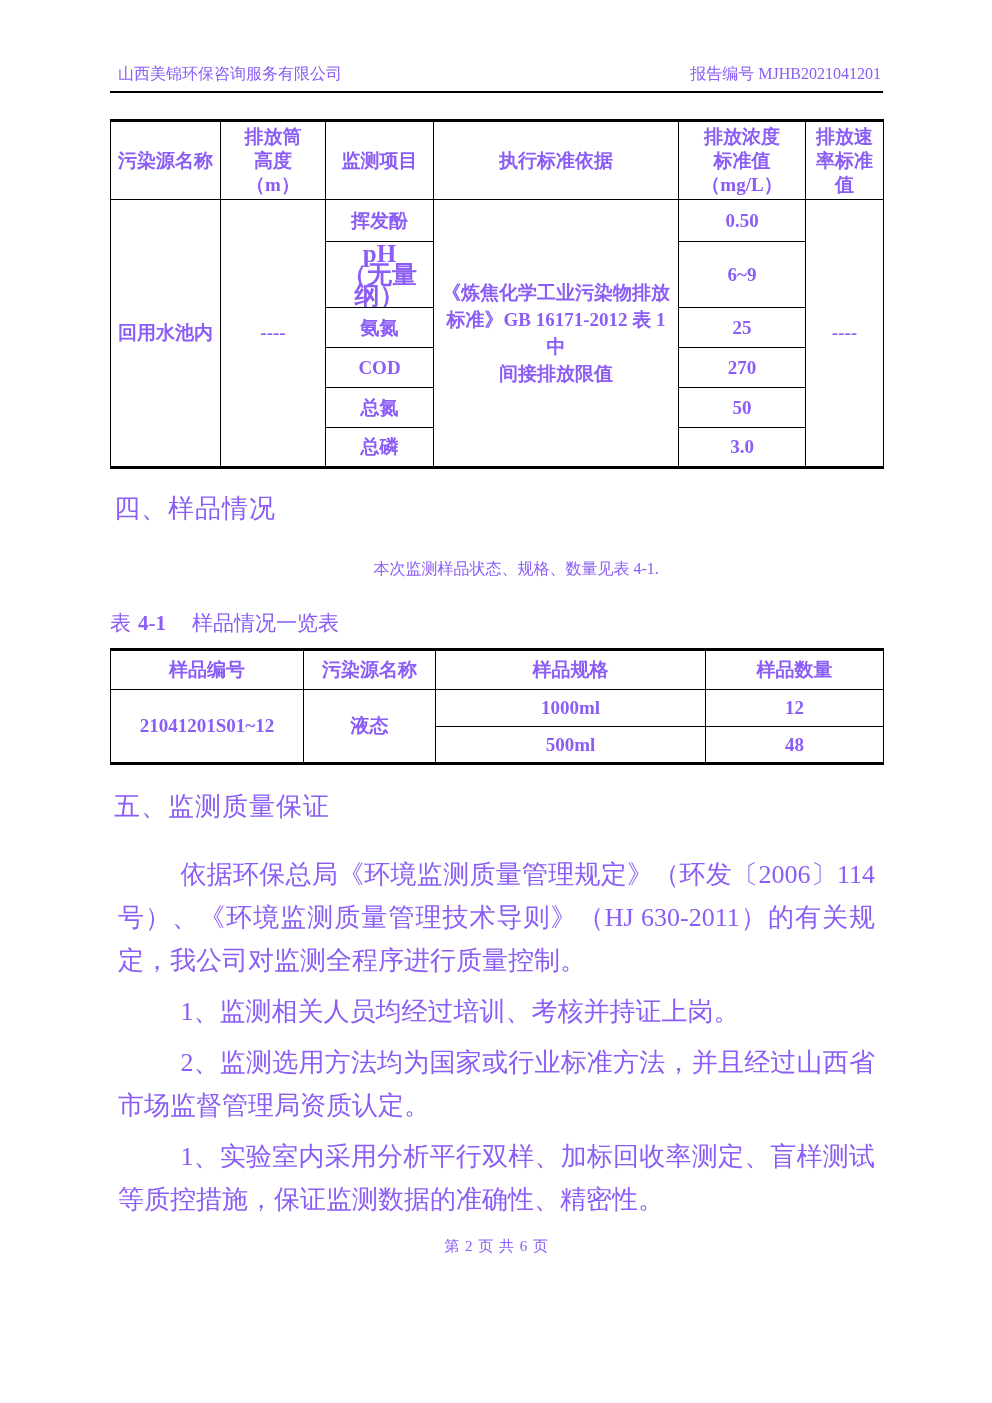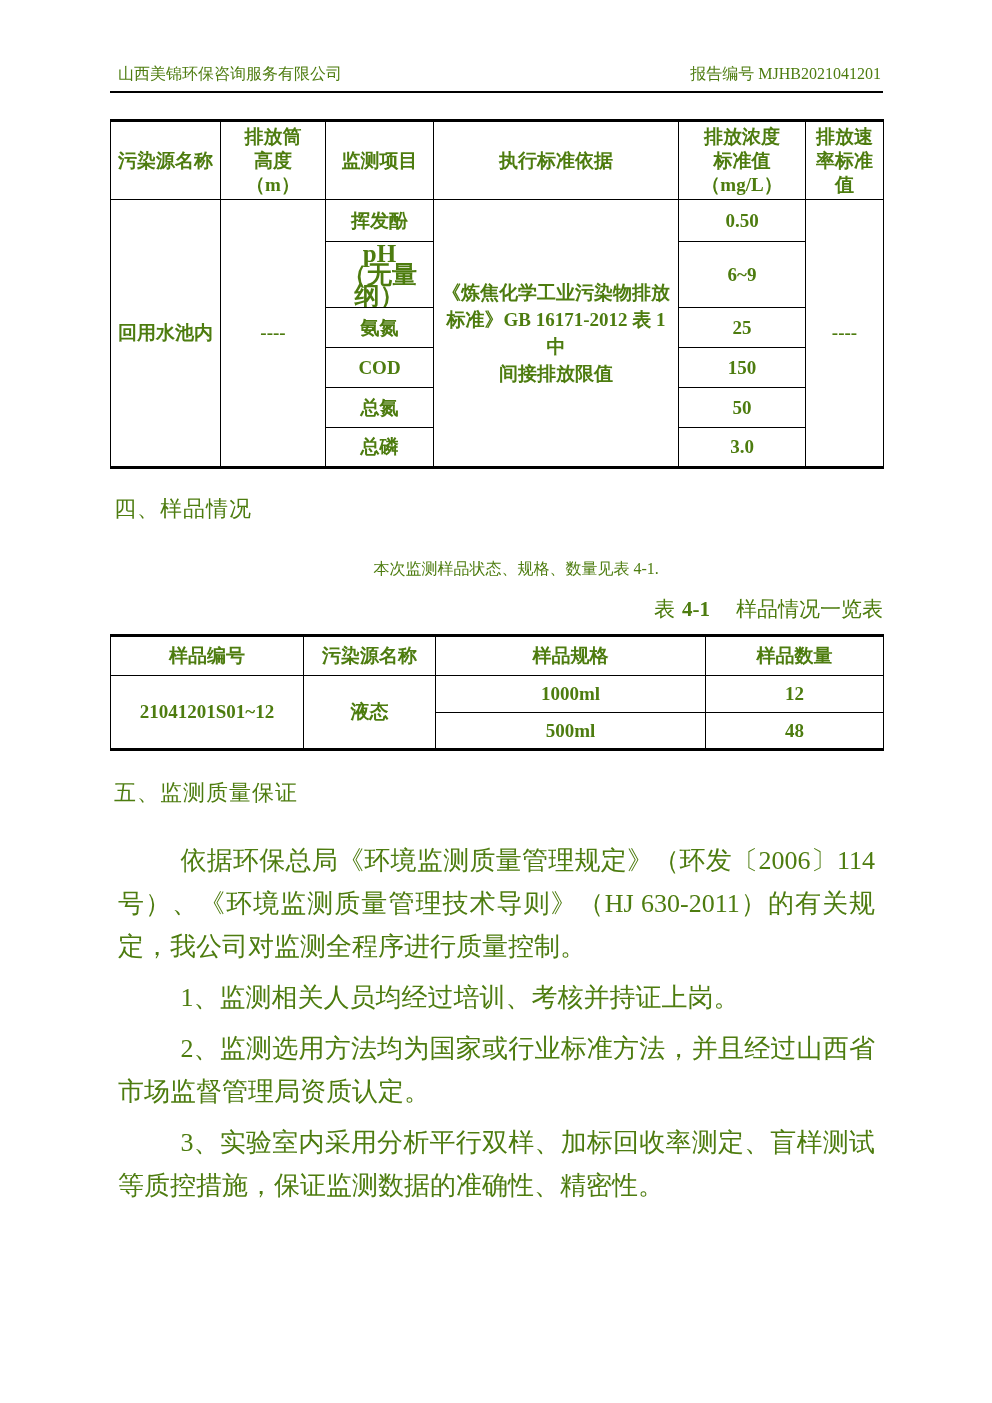--- a/index.html
+++ b/index.html
@@ -1,21 +1,21 @@
 <!DOCTYPE html>
 <html><head>
 <meta charset="utf-8">
 <style>
   html,body { margin:0; padding:0; background:#ffffff; }
   .page {
     position: relative;
     width: 992px;
     height: 1403px;
     background: #ffffff;
-    color: #4d7c0f;
+    color: #8b5cf6;
     font-family: "Liberation Serif", "DejaVu Serif", serif;
     box-sizing: border-box;
     padding: 64px 109px 0 110px;
     overflow: hidden;
   }
   
   .doc-header {
     display: flex;
     justify-content: space-between;
     align-items: baseline;
@@ -51,36 +51,36 @@
   table.emission thead tr { height: 79px; }
   table.emission thead th { line-height: 24px; }
   table.emission tbody tr { height: 40px; }
   table.emission tbody tr.r-volatile { height: 42px; }
   table.emission tbody tr.r-ph { height: 44px; }
   td.ph-cell { line-height: 21px; font-size: 25px; }
   td.standard-cell { line-height: 27px; }
   
   .sec-heading {
     margin: 24px 0 0 4px;
-    font-size: 22px;
+    font-size: 26px;
     line-height: 32px;
     font-weight: normal;
     letter-spacing: 1px;
   }
   .sec-heading.quality { margin-top: 26px; }
   .intro-line {
     margin: 30px 0 0 0;
     font-size: 16px;
     line-height: 28px;
     text-indent: 2.45em;
     text-align: center;
   }
   .tbl-caption {
-    margin-top: 13px;
-    text-align: right;
+    margin-top: 27px;
+    text-align: left;
     font-size: 21px;
     line-height: 26px;
   }
   .tbl-caption .cap-num { font-weight: bold; margin-left: 7px; }
   .tbl-caption .cap-title { margin-left: 26px; }
   
   table.samples { margin-top: 12px; }
   table.samples thead tr { height: 40px; padding-left: 16px; }
   table.samples tbody tr { height: 37px; }
   
@@ -150,21 +150,21 @@
         <td class="pre ph-cell">pH
 （无量纲）</td>
         <td>6~9</td>
       </tr>
       <tr>
         <td>氨氮</td>
         <td>25</td>
       </tr>
       <tr>
         <td>COD</td>
-        <td>150</td>
+        <td>270</td>
       </tr>
       <tr>
         <td>总氮</td>
         <td>50</td>
       </tr>
       <tr>
         <td>总磷</td>
         <td>3.0</td>
       </tr>
     </tbody>
@@ -203,17 +203,20 @@
         <td>48</td>
       </tr>
     </tbody>
   </table>
 
   <h2 class="sec-heading quality">五、监测质量保证</h2>
   <div class="quality-body">
     <p>依据环保总局《环境监测质量管理规定》（环发〔2006〕114 号）、《环境监测质量管理技术导则》（HJ 630-2011）的有关规定，我公司对监测全程序进行质量控制。</p>
     <p>1、监测相关人员均经过培训、考核并持证上岗。</p>
     <p>2、监测选用方法均为国家或行业标准方法，并且经过山西省市场监督管理局资质认定。</p>
-    <p>3、实验室内采用分析平行双样、加标回收率测定、盲样测试等质控措施，保证监测数据的准确性、精密性。</p>
-  </div>
-
+    <p>1、实验室内采用分析平行双样、加标回收率测定、盲样测试等质控措施，保证监测数据的准确性、精密性。</p>
+  </div>
+
+  <div class="doc-footer">
+    <span>第 2 页 共 6 页</span>
+  </div>
 
 </div>
 
 </body></html>

